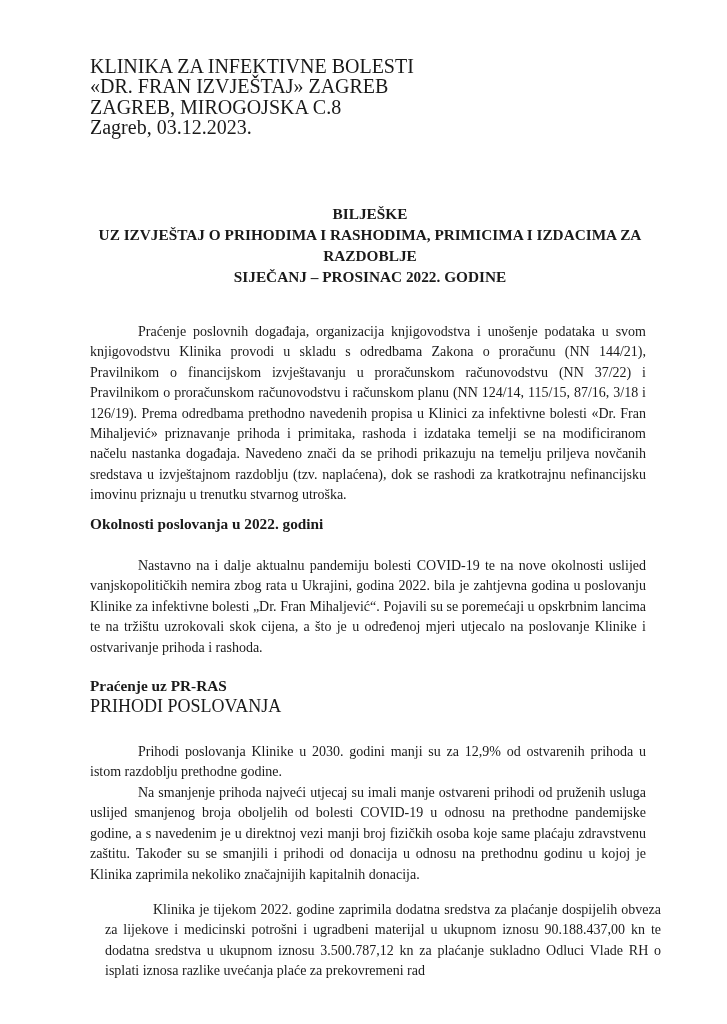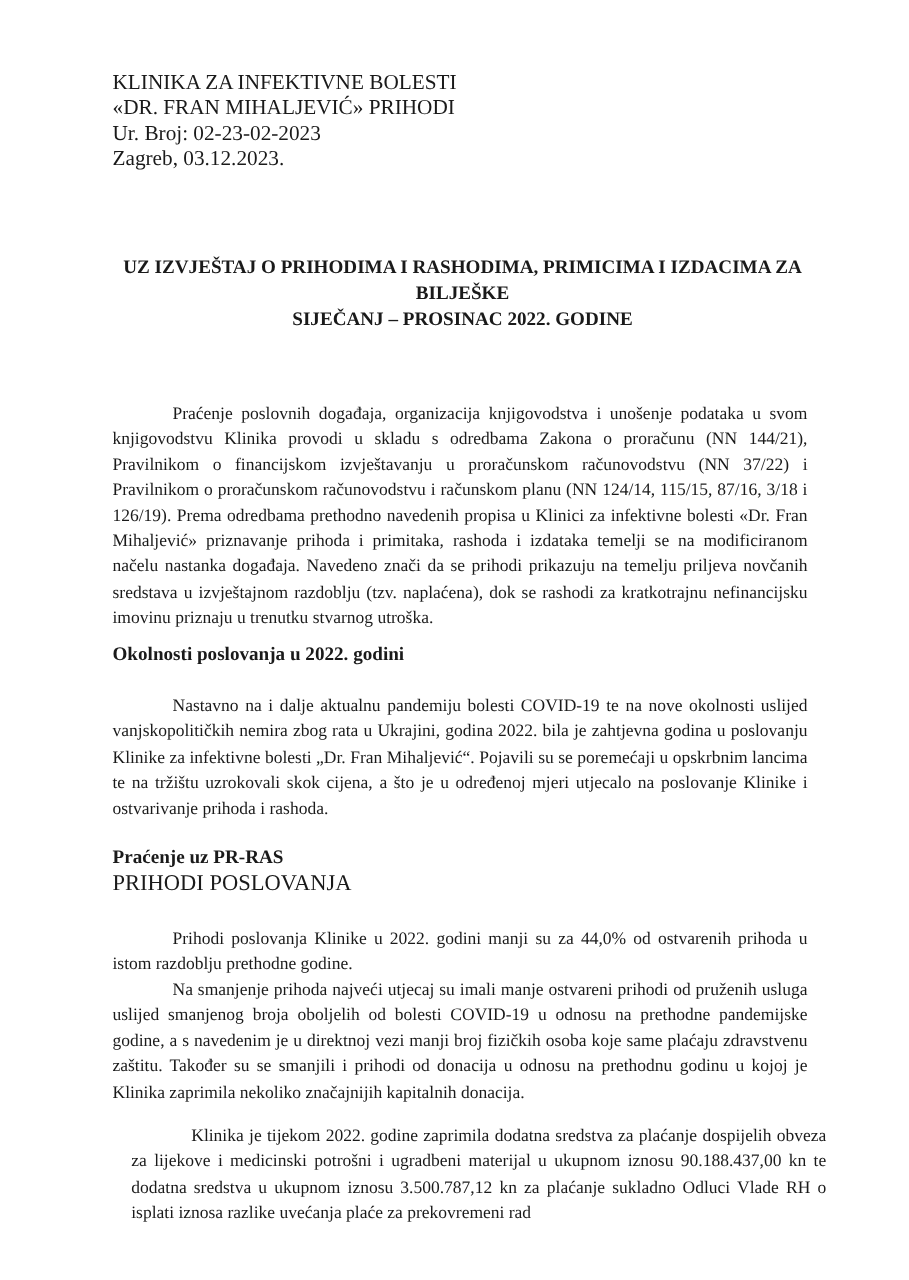--- a/index.html
+++ b/index.html
@@ -2,21 +2,21 @@
 <html><head>
   <meta charset="utf-8">
   <style>
     html, body { margin: 0; padding: 0; background: #ffffff; }
     body {
       width: 727px; height: 1024px; overflow: hidden; position: relative;
       font-family: "Liberation Serif", "DejaVu Serif", serif;
       color: #1a1a1a;
     }
     .page { position: absolute; left: 0; top: 0; width: 727px; height: 1024px; }
-    .header-block { position: absolute; left: 90px; top: 56px; font-size: 17px; line-height: 20.3px; }
+    .header-block { position: absolute; left: 90px; top: 56px; font-size: 20px; line-height: 20.3px; }
     .header-block div { white-space: nowrap; }
     .title-block {
       position: absolute; left: 80px; width: 580px; top: 203px;
       text-align: center; font-weight: bold; font-size: 15.3px; line-height: 21px;
     }
     .para {
       position: absolute; left: 90px; width: 556px;
       font-size: 14px; line-height: 20.4px; text-align: justify;
       text-indent: 48px;
     }
@@ -28,37 +28,38 @@
       position: absolute; left: 90px; font-size: 18px; line-height: 20px; white-space: nowrap;
     }
   </style>
 </head>
 <body>
 
 <div class="page">
 
   <div class="header-block">
     <div>KLINIKA ZA INFEKTIVNE BOLESTI</div>
-    <div>«DR. FRAN MIHALJEVIĆ» PRIHODI</div>
-    <div>Ur. Broj: 02-23-02-2023</div>
+    <div>«DR. FRAN IZVJEŠTAJ» ZAGREB</div>
+    <div>ZAGREB, MIROGOJSKA C.8</div>
     <div>Zagreb, 03.12.2023.</div>
   </div>
 
   <div class="title-block">
+    <div>BILJEŠKE</div>
     <div>UZ IZVJEŠTAJ O PRIHODIMA I RASHODIMA, PRIMICIMA I IZDACIMA ZA</div>
-    <div>BILJEŠKE</div>
+    <div>RAZDOBLJE</div>
     <div>SIJEČANJ – PROSINAC 2022. GODINE</div>
   </div>
 
   <p class="para" style="top:322px; margin:0;">Praćenje poslovnih događaja, organizacija knjigovodstva i unošenje podataka u svom knjigovodstvu Klinika provodi u skladu s odredbama Zakona o proračunu (NN 144/21), Pravilnikom o financijskom izvještavanju u proračunskom računovodstvu (NN 37/22) i Pravilnikom o proračunskom računovodstvu i računskom planu (NN 124/14, 115/15, 87/16, 3/18 i 126/19). Prema odredbama prethodno navedenih propisa u Klinici za infektivne bolesti «Dr. Fran Mihaljević» priznavanje prihoda i primitaka, rashoda i izdataka temelji se na modificiranom načelu nastanka događaja. Navedeno znači da se prihodi prikazuju na temelju priljeva novčanih sredstava u izvještajnom razdoblju (tzv. naplaćena), dok se rashodi za kratkotrajnu nefinancijsku imovinu priznaju u trenutku stvarnog utroška.</p>
 
   <div class="heading" style="top:514px;">Okolnosti poslovanja u  2022. godini</div>
 
   <p class="para" style="top:556px; margin:0;">Nastavno na i dalje aktualnu pandemiju bolesti COVID-19 te na nove okolnosti uslijed vanjskopolitičkih nemira zbog rata u Ukrajini, godina 2022. bila je zahtjevna godina u poslovanju Klinike za infektivne bolesti „Dr. Fran Mihaljević“. Pojavili su se poremećaji u opskrbnim lancima te na tržištu uzrokovali skok cijena, a što je u određenoj mjeri utjecalo na poslovanje Klinike i ostvarivanje prihoda i rashoda.</p>
 
   <div class="heading" style="top:676px;">Praćenje uz PR-RAS</div>
   <div class="subheading" style="top:696px;">PRIHODI POSLOVANJA</div>
 
-  <p class="para" style="top:742px; margin:0;">Prihodi poslovanja Klinike u 2022. godini manji su za 44,0%  od ostvarenih prihoda u istom razdoblju  prethodne godine.</p>
+  <p class="para" style="top:742px; margin:0;">Prihodi poslovanja Klinike u 2030. godini manji su za 12,9%  od ostvarenih prihoda u istom razdoblju  prethodne godine.</p>
   <p class="para" style="top:783px; margin:0;">Na smanjenje prihoda najveći utjecaj su imali manje ostvareni prihodi od pruženih usluga uslijed smanjenog broja oboljelih od bolesti COVID-19 u odnosu na prethodne pandemijske godine, a s navedenim je u direktnoj vezi manji broj fizičkih osoba koje same plaćaju zdravstvenu zaštitu. Također su se smanjili i prihodi od donacija u odnosu na prethodnu godinu u kojoj je Klinika zaprimila nekoliko značajnijih kapitalnih donacija.</p>
   <p class="para" style="top:885px; margin:15px;">Klinika je tijekom 2022. godine zaprimila dodatna sredstva za plaćanje dospijelih obveza za lijekove i medicinski potrošni i ugradbeni materijal u ukupnom iznosu 90.188.437,00 kn te dodatna sredstva u ukupnom iznosu 3.500.787,12 kn za plaćanje sukladno Odluci Vlade RH o isplati iznosa razlike uvećanja plaće za prekovremeni rad</p>
 
 </div>
 
 </body></html>

